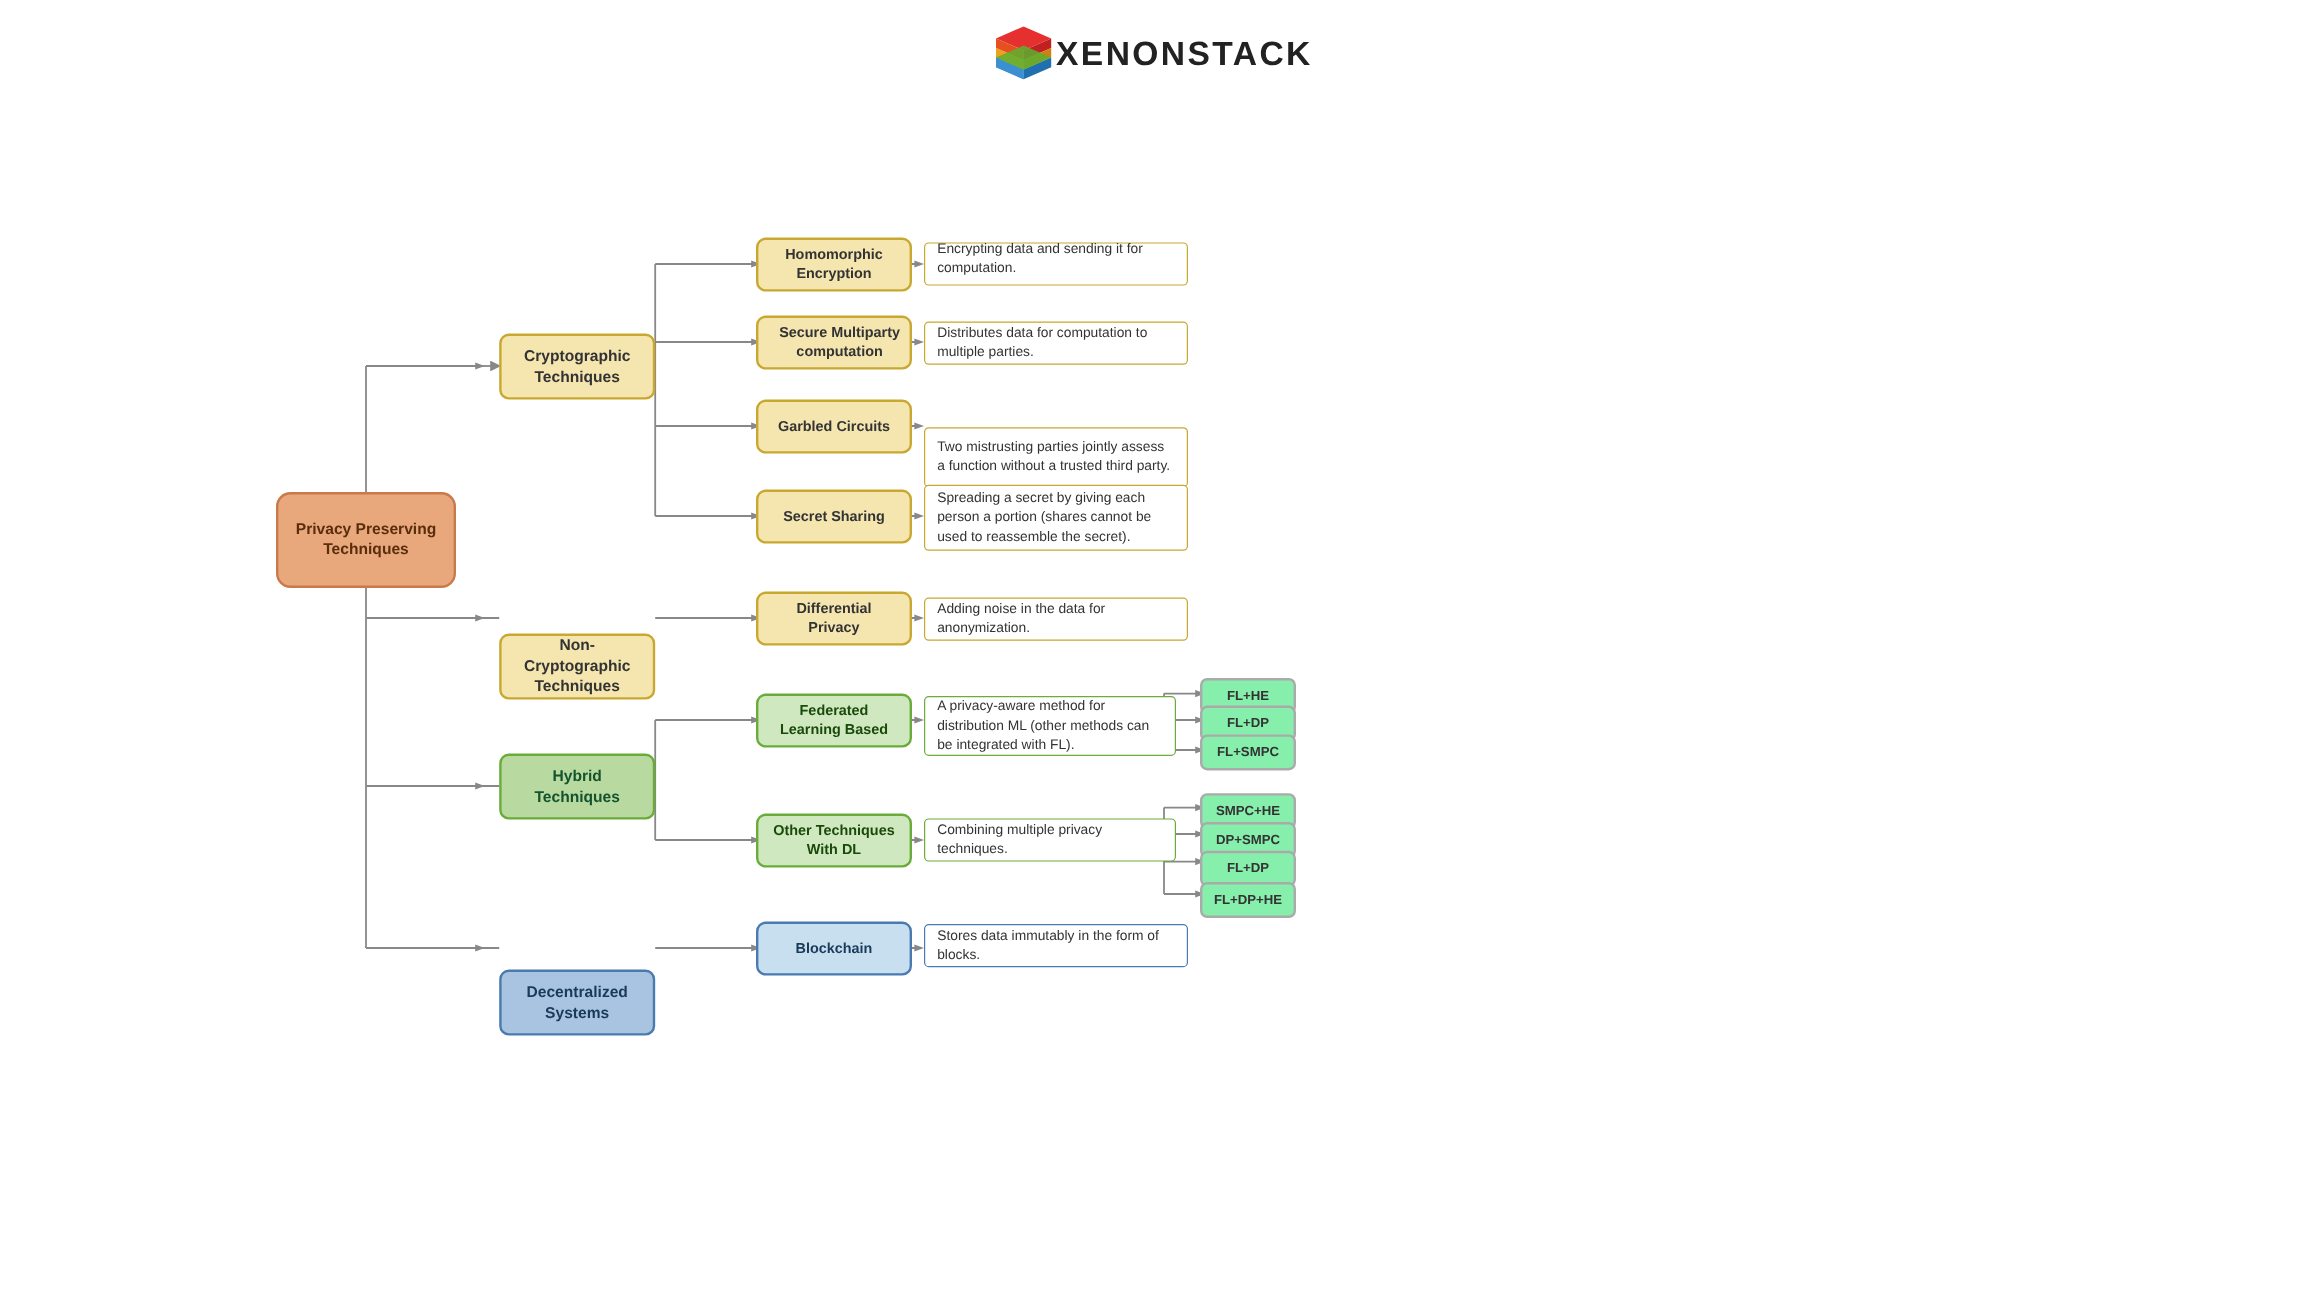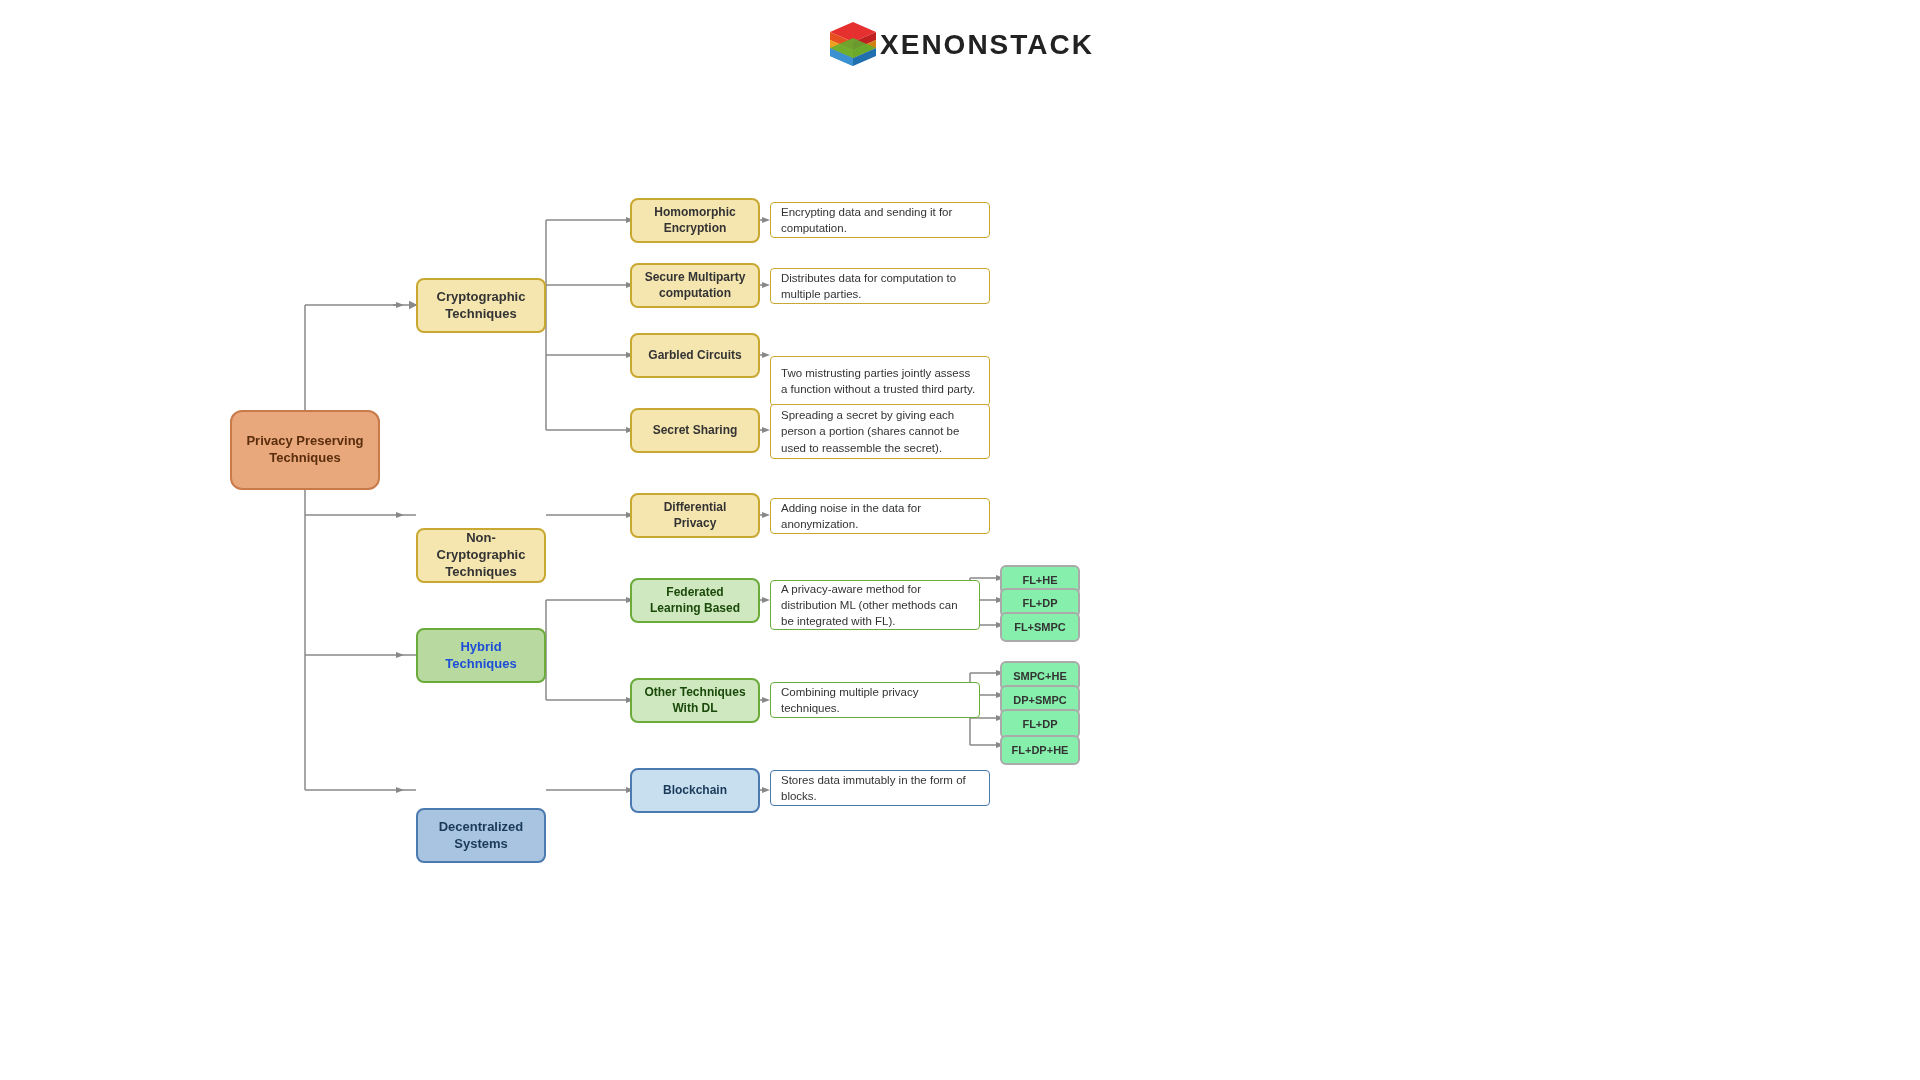--- a/index.html
+++ b/index.html
@@ -87,21 +87,21 @@
       background: #f5e6b0;
       border: 2px solid #c8a830;
       color: #333;
       width: 130px;
       height: 55px;
     }
 
     .box-green {
       background: #b8d9a0;
       border: 2px solid #6aab3a;
-      color: #1d4ed8;
+      color: #14532d;
       width: 130px;
       height: 55px;
     }
 
     .box-blue {
       background: #a8c4e0;
       border: 2px solid #4a7ab0;
       color: #1a3a5a;
       width: 130px;
       height: 55px;
@@ -300,31 +300,31 @@
 Techniques</span>
     </div>
 
     <div class="box box-yellow" style="left:216px; top:188px;">
       <span>Cryptographic<br>Techniques</span>
     </div>
 
     <div class="box box-leaf" style="left:430px; top:108px;">
       <span>Homomorphic<br>Encryption</span>
     </div>
-    <div class="box box-leaf" style="left:430px; top:173px;">
+    <div class="box box-leaf" style="left:430px; top:173px;justify-content:flex-end;">
       <span>Secure Multiparty<br>computation</span>
     </div>
     <div class="box box-leaf" style="left:430px; top:243px;">
       <span>Garbled Circuits</span>
     </div>
     <div class="box box-leaf" style="left:430px; top:318px;">
       <span>Secret Sharing</span>
     </div>
 
-    <div class="desc-box" style="left:570px; top:112px; width:220px; height:36px;">
+    <div class="desc-box" style="left:570px; top:112px; width:220px; height:36px;align-items:flex-end;">
       <span>Encrypting data and sending it for computation.</span>
     </div>
     <div class="desc-box" style="left:570px; top:178px; width:220px; height:36px;">
       <span>Distributes data for computation to multiple parties.</span>
     </div>
     <div class="desc-box" style="left:570px; top:242px; width:220px; height:50px;margin-top:24px;">
       <span>Two mistrusting parties jointly assess a function without a trusted third party.</span>
     </div>
     <div class="desc-box" style="left:570px; top:314px; width:220px; height:55px;">
       <span>Spreading a secret by giving each person a portion (shares cannot be used to reassemble the secret).</span>

